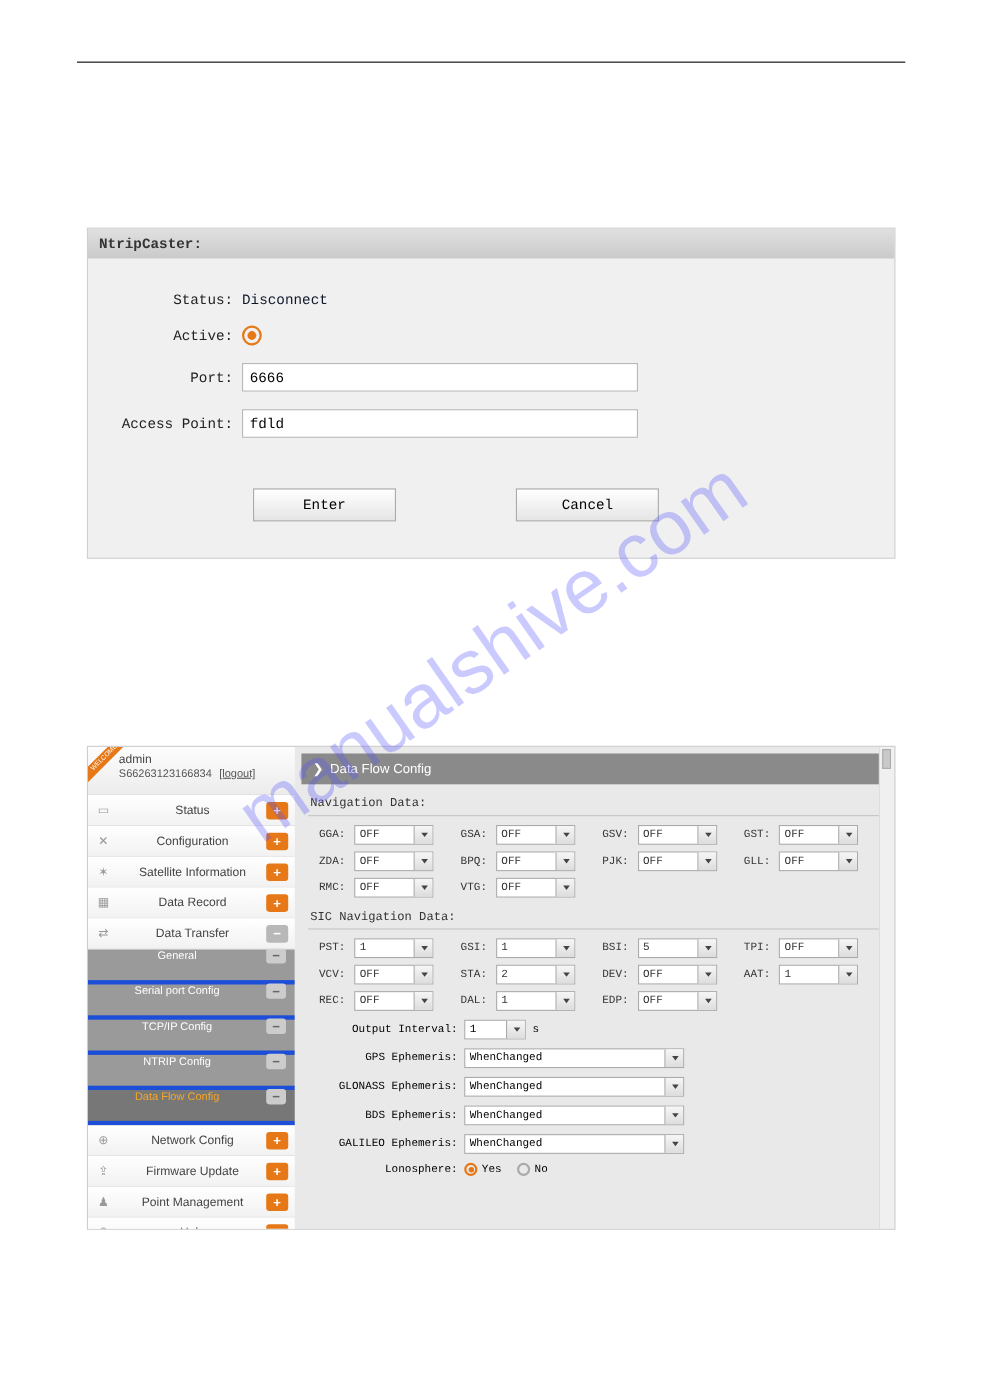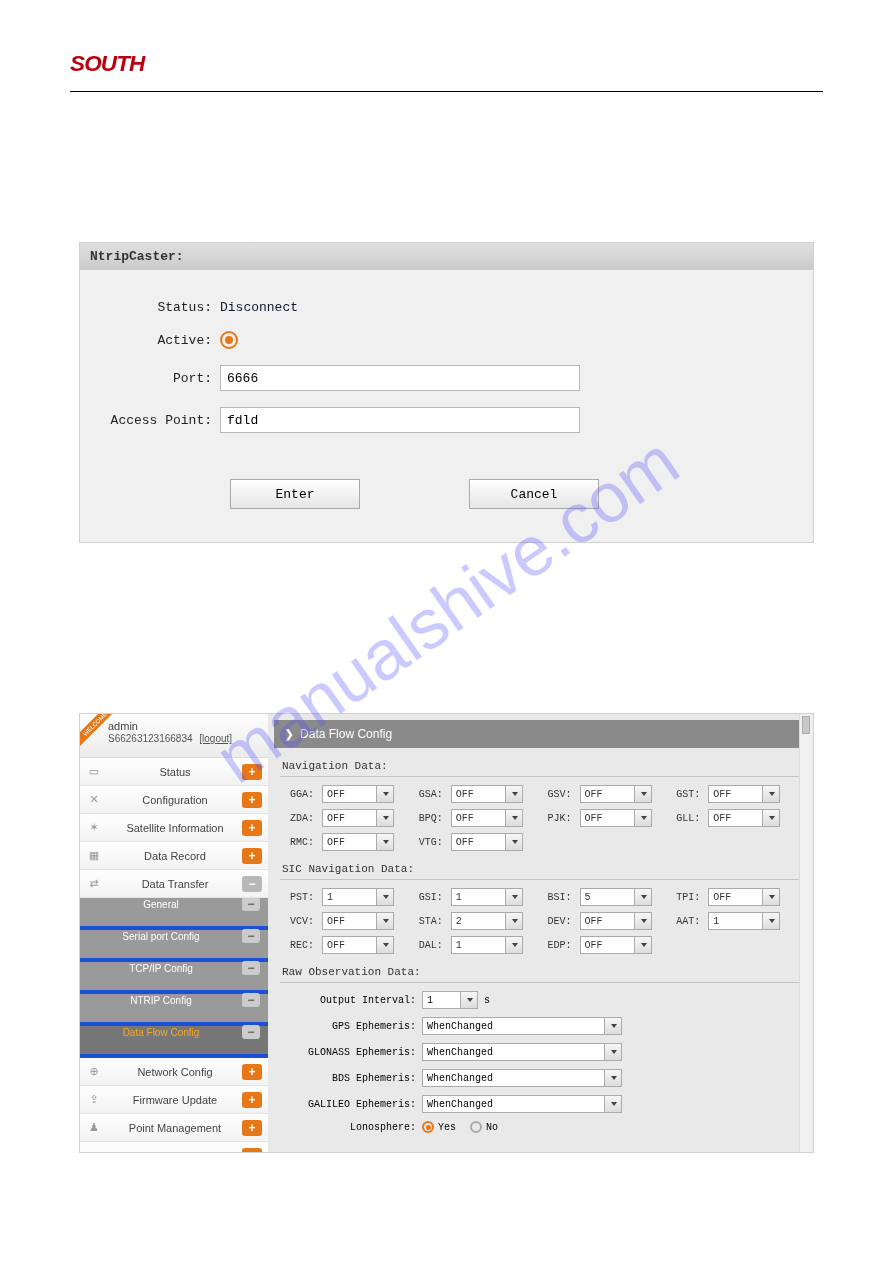--- a/index.html
+++ b/index.html
@@ -59,25 +59,20 @@
 .rsmall{width:12px;height:12px;border:2px solid #e67817;border-radius:50%;display:inline-flex;align-items:center;justify-content:center;margin-right:4px}
 .rsmall.on::after{content:"";width:5px;height:5px;background:#e67817;border-radius:50%}
 .rsmall.off{border-color:#aaa}
 .scrollbar{position:absolute;right:0;top:0;width:14px;height:100%;background:#f0f0f0;border-left:1px solid #ddd}
 .scrollbar .thumb{position:absolute;top:2px;left:2px;width:8px;height:18px;background:#c9c9c9;border:1px solid #aaa}
 </style>
 </head>
 <body>
 
 <div class="page">
-  <div class="logo">
-    <svg viewBox="0 0 150 28" width="130" height="28">
-        <text x="0" y="22" font-family="Arial" font-style="italic" font-weight="900" font-size="26" fill="#b8000e">SOUTH</text>
-      </svg>
-  </div>
   <hr class="hr">
 
   <div class="watermark">manualshive.com</div>
 
   <div class="panel1">
     <div class="panel1-head">NtripCaster:</div>
     <div class="panel1-body">
       <div class="frow">
         <div class="flabel">Status:</div>
         <div class="fval">Disconnect</div>
@@ -232,21 +227,20 @@
           <div class="glabel">REC:</div>
             <div class="gsel">OFF</div>
           <div class="glabel">DAL:</div>
             <div class="gsel">1</div>
           <div class="glabel">EDP:</div>
             <div class="gsel">OFF</div>
         </div>
       </div>
 
       <div class="section">
-        <div class="sechead">Raw Observation Data:</div>
         <div class="rawrows">
           <div class="rlab">Output Interval:</div>
           <div style="display:flex;align-items:center;gap:6px">
               <div class="ssel">1</div>
               <span>s</span>
             </div>
           <div class="rlab">GPS Ephemeris:</div>
           <div class="wsel">WhenChanged</div>
           <div class="rlab">GLONASS Ephemeris:</div>
           <div class="wsel">WhenChanged</div>

